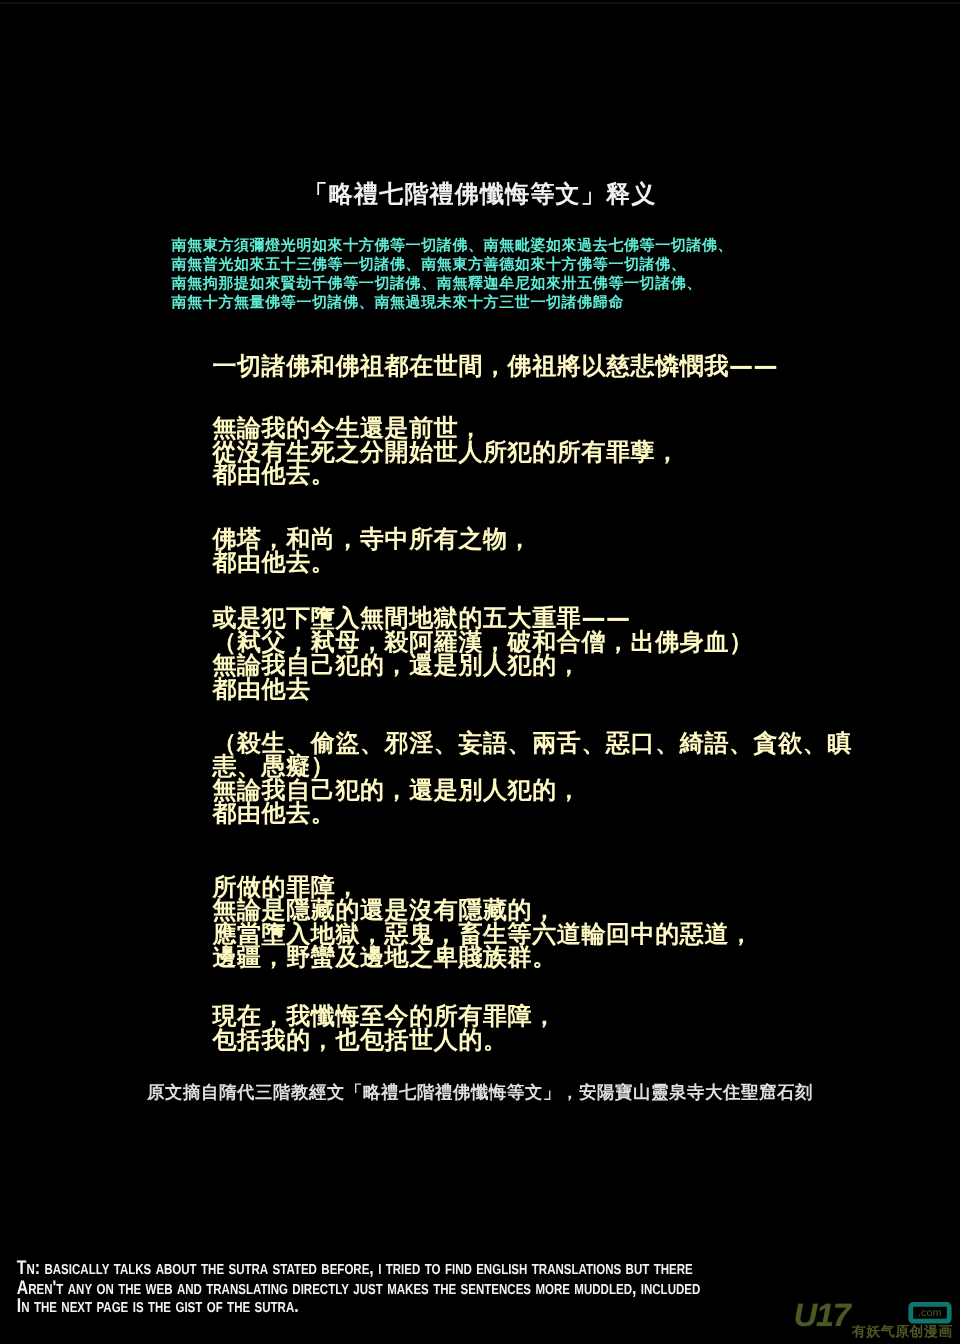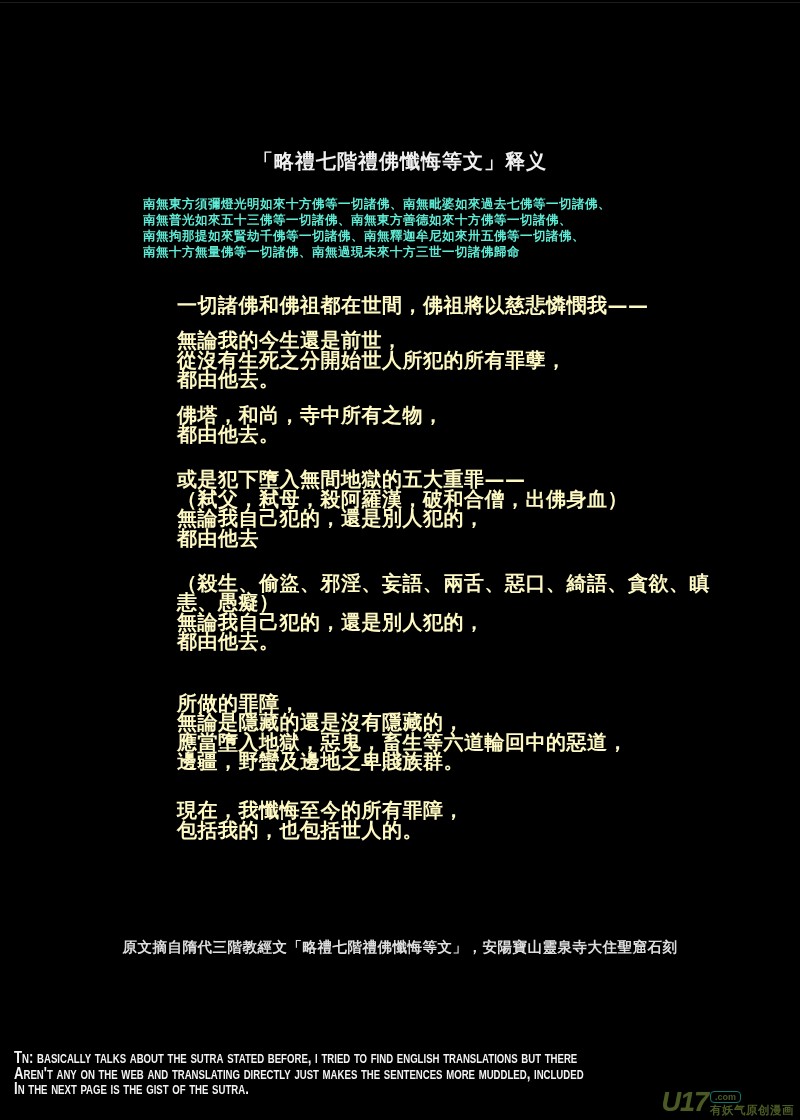--- a/index.html
+++ b/index.html
@@ -29,26 +29,26 @@
     letter-spacing:.5px;
   }
   .body-text{
     position:absolute;top:296px;left:177px;width:560px;
     color:#fef9c3;
     font-size:20px;font-weight:700;
     line-height:19.4px;
     letter-spacing:.5px;
   }
   .paragraph{margin:0;}
-  .paragraph.gap-md{margin-top:16px;}
+  .paragraph.gap-md{margin-top:34px;font-family:Liberation Mono, monospace;}
   .paragraph.gap-md2{margin-top:26px;}
   .paragraph.gap-lg{margin-top:42px;}
   .paragraph.gap-xl{margin-top:30px;}
   .source-note{
-    position:absolute;top:938px;left:0;width:100%;
+    position:absolute;top:901px;left:0;width:100%;
     text-align:center;
     color:#dedede;
     font-size:14.5px;font-weight:700;
     letter-spacing:.5px;
   }
   .tn-note{
     position:absolute;top:1050px;left:14px;width:960px;
     color:#f3f3f3;
     font-size:16.5px;font-weight:700;
     line-height:15.5px;
@@ -68,24 +68,25 @@
     font-family:"Liberation Sans",sans-serif;
   }
   .wm-brand{
     font-size:27px;font-weight:700;font-style:italic;
     line-height:22px;
     letter-spacing:-1px;
     text-shadow:0 0 1px #2a3313;
   }
   .wm-right{display:flex;flex-direction:column;align-items:flex-start;margin-left:2px;}
   .wm-domain{
-    font-size:9px;font-weight:700;
-    border:1px solid #0f766e;border-radius:4px;
+    font-size:9px;font-weight:400;
+    border:4px solid #0f766e;border-radius:4px;
     padding:0 4px;line-height:10px;
     margin-bottom:1px;
+    margin-left:47px;
   }
   .wm-tagline{
     font-size:11.5px;font-weight:700;
     letter-spacing:.5px;
     line-height:12px;
   }
 </style>
 </head>
 <body>
 

